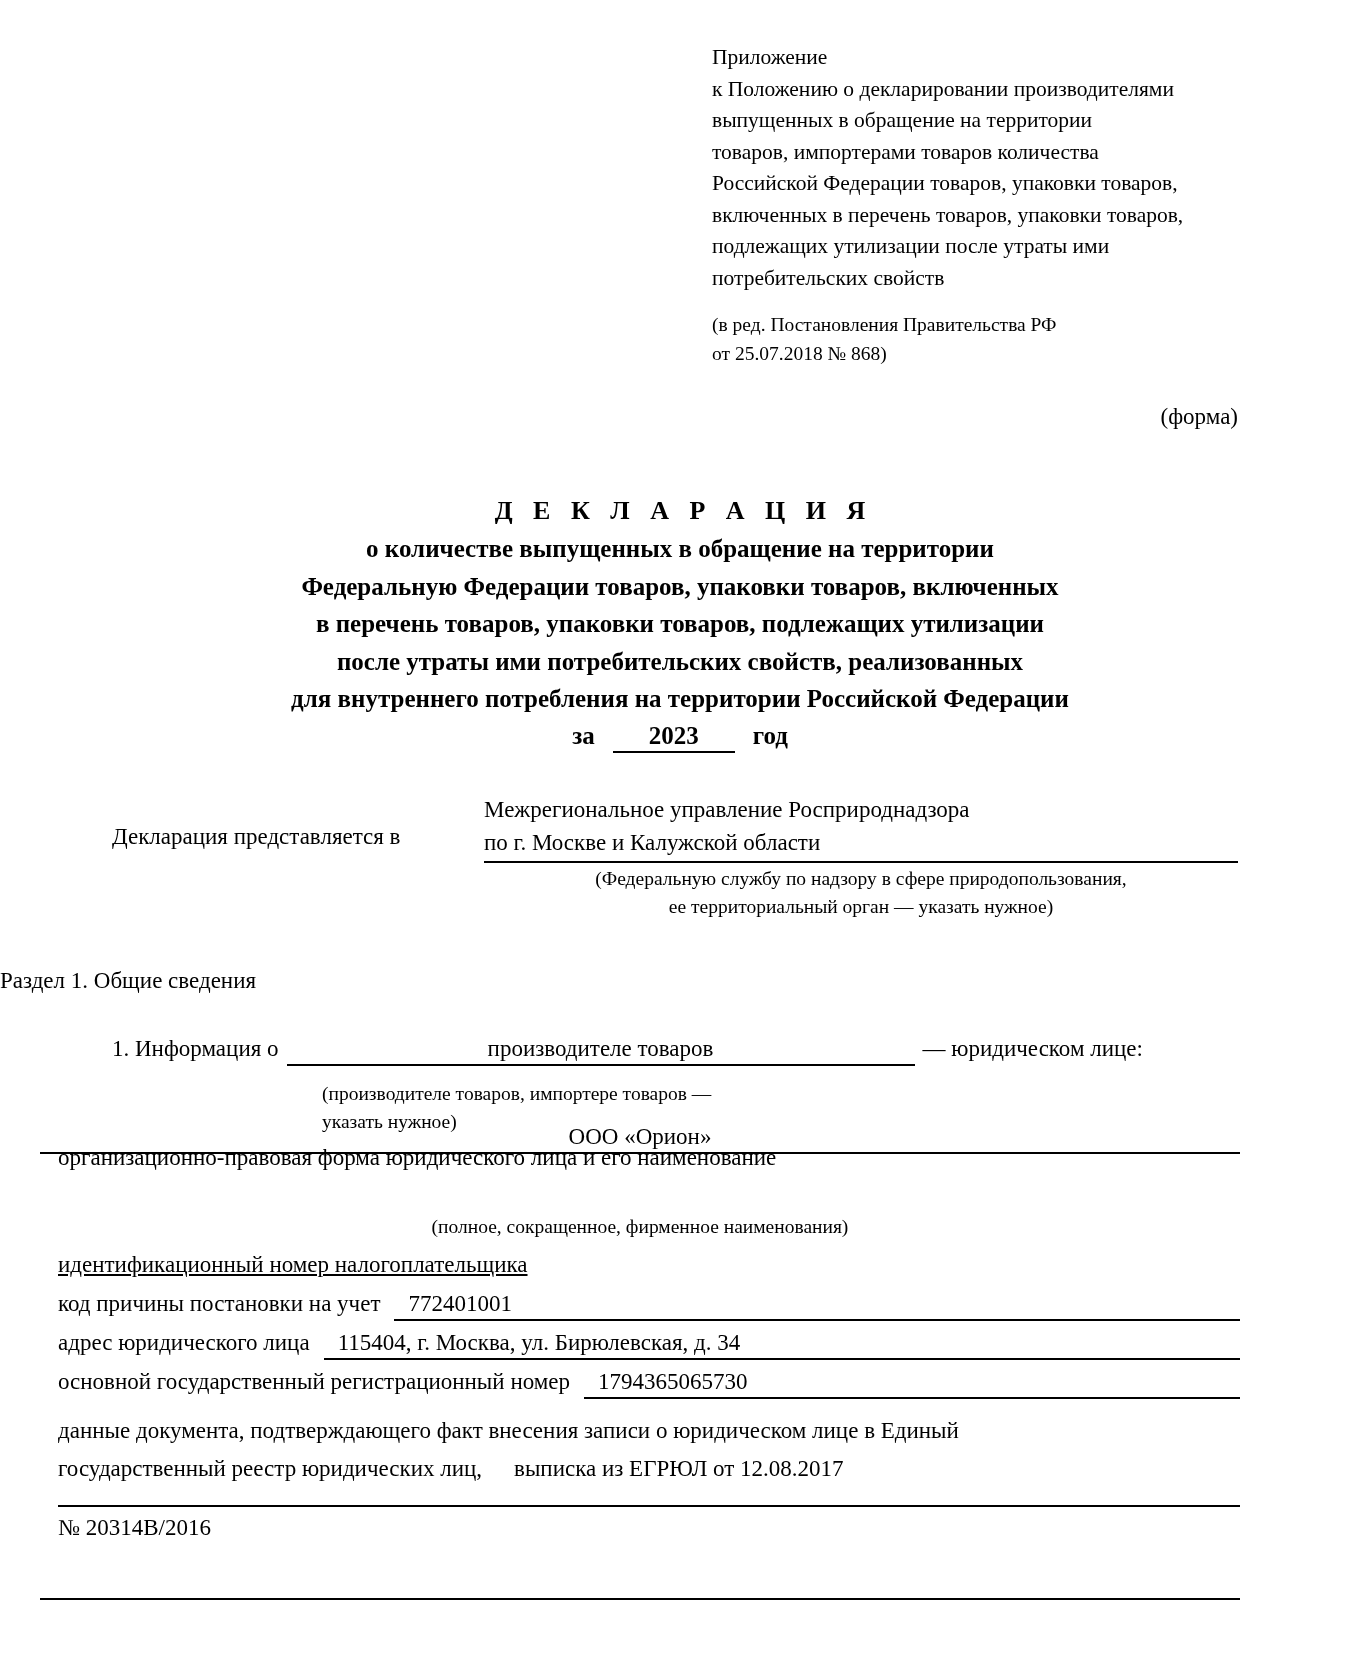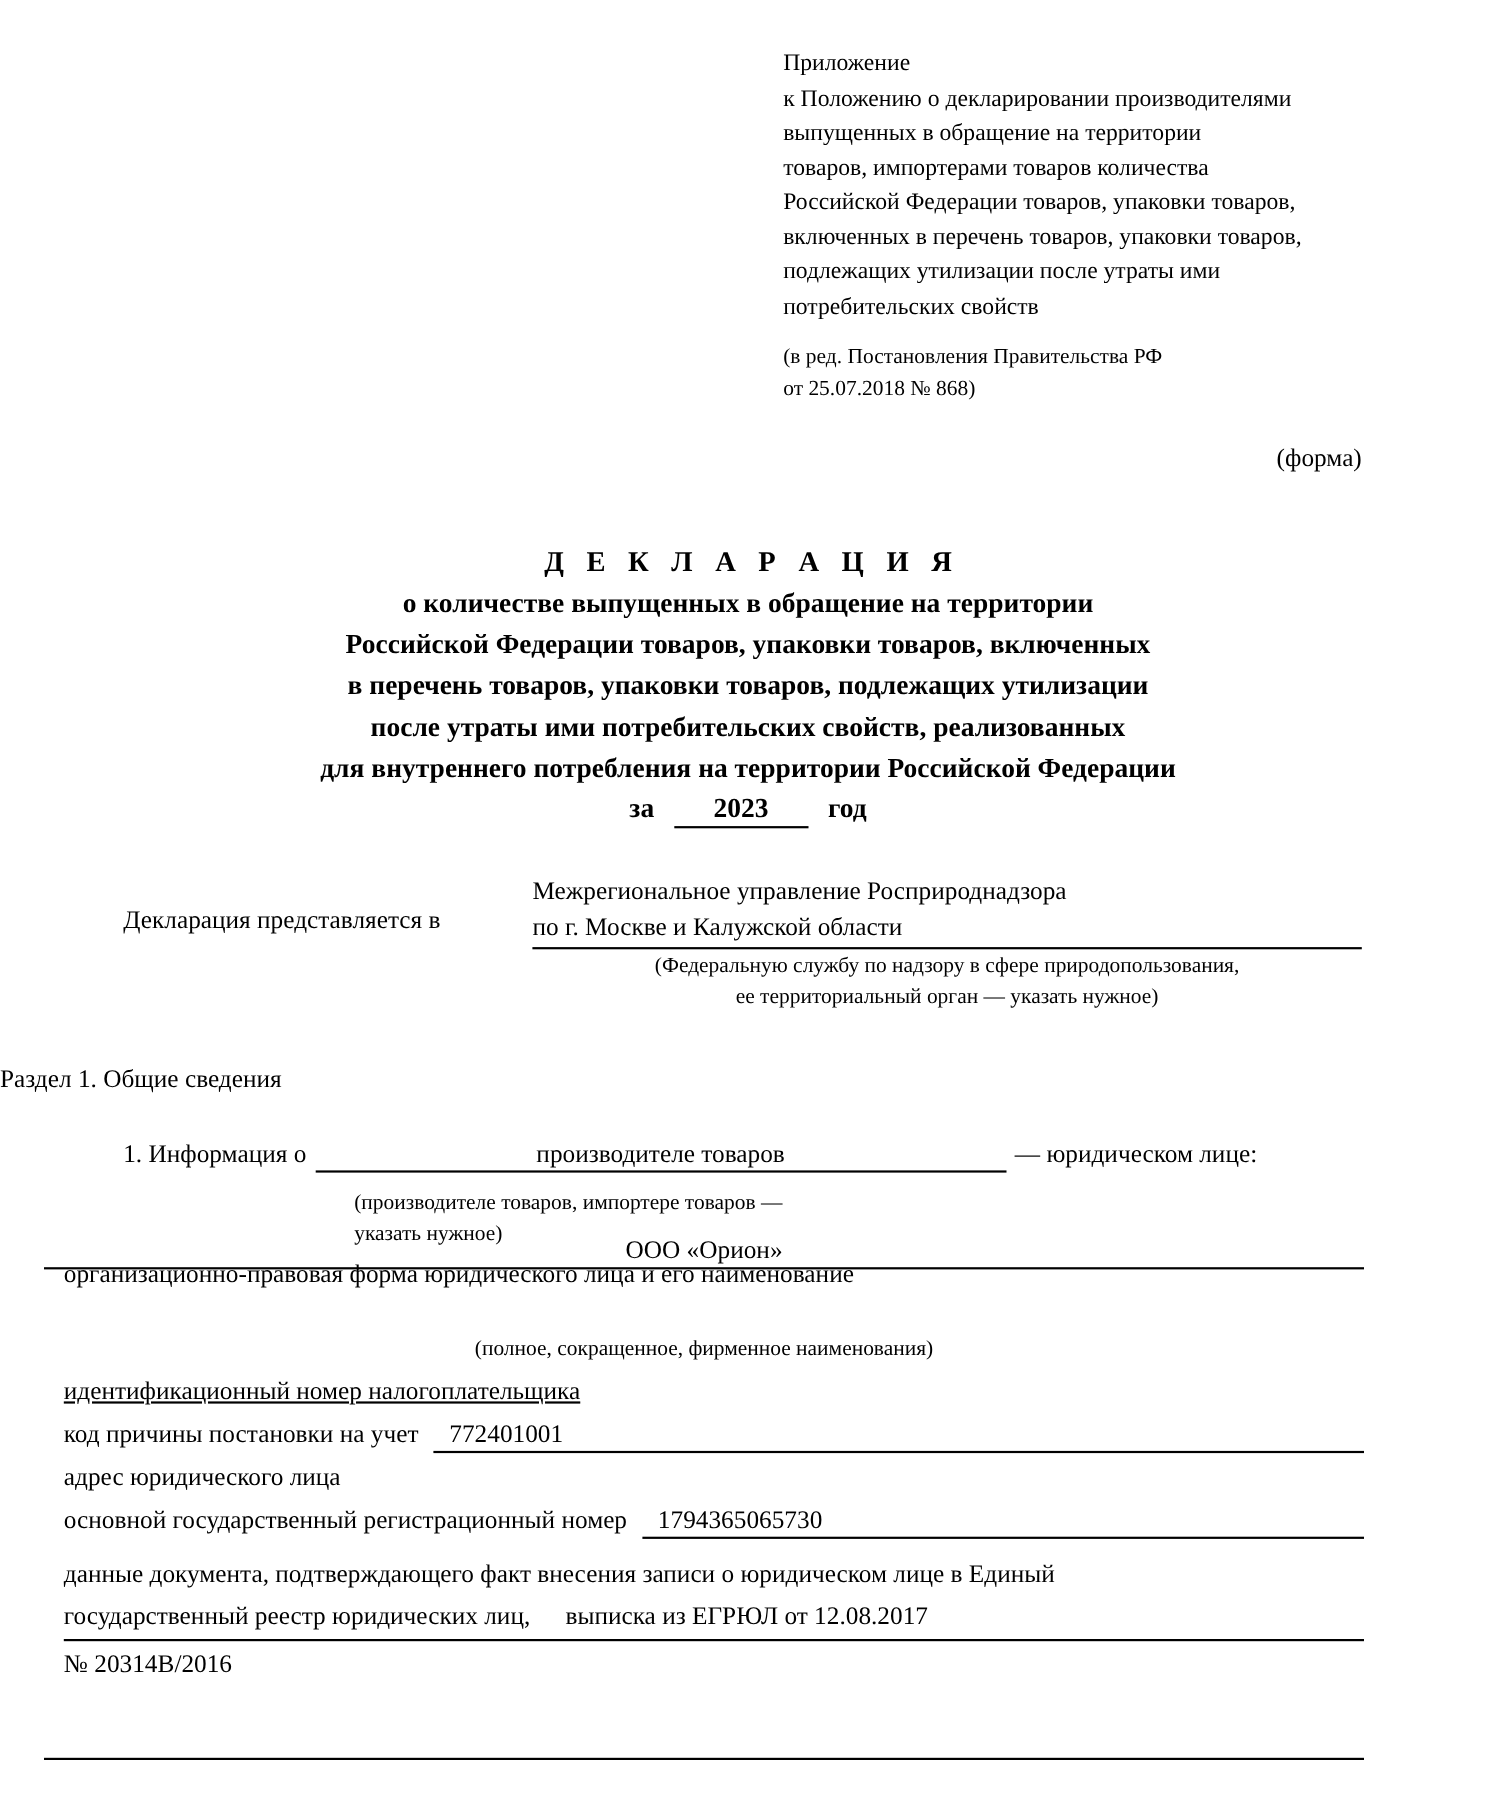--- a/index.html
+++ b/index.html
@@ -221,21 +221,21 @@
     top: 1412px;
     width: 1182px;
     font-size: 23px;
     line-height: 38px;
   }
   .reg-doc .rd-line1 { display: block; white-space: nowrap; }
   .reg-doc .rd-line2 {
     display: flex;
     align-items: baseline;
     border-bottom: 2.5px solid #000;
-    padding-bottom: 2px;
+    padding-bottom: 17px;
   }
   .reg-doc .rd-line2 .rd-label { flex: 0 0 auto; }
   .reg-doc .rd-line2 .rd-value {
     flex: 1 1 auto;
     padding-left: 32px;
   }
   .reg-doc .rd-line3 {
     display: block;
     white-space: nowrap;
     margin-top: 2px;
@@ -269,21 +269,21 @@
     <div class="line">(в ред. Постановления Правительства РФ</div>
     <div class="line">от 25.07.2018 № 868)</div>
   </div>
 
   <div class="forma">(форма)</div>
 
   <div class="doc-title">Д Е К Л А Р А Ц И Я</div>
 
   <div class="subtitle">
     <span class="sline">о количестве выпущенных в обращение на территории</span>
-    <span class="sline">Российской Федерации товаров, упаковки товаров, включенных</span>
+    <span class="sline">Федеральную Федерации товаров, упаковки товаров, включенных</span>
     <span class="sline">в перечень товаров, упаковки товаров, подлежащих утилизации</span>
     <span class="sline">после утраты ими потребительских свойств, реализованных</span>
     <span class="sline">для внутреннего потребления на территории Российской Федерации</span>
   </div>
 
   <div class="year-row">
     <span class="za">за</span><span class="year-val">2023</span><span class="god">год</span>
   </div>
 
   <div class="submit-label">Декларация представляется в</div>
@@ -314,20 +314,21 @@
     <span class="f-label">идентификационный номер налогоплательщика</span>
   </div>
 
   <div class="field-row row-kpp">
     <span class="f-label">код причины постановки на учет</span>
     <span class="f-value">772401001</span>
   </div>
 
   <div class="field-row row-addr">
     <span class="f-label">адрес юридического лица</span>
+    <span class="f-value">115404, г. Москва, ул. Бирюлевская, д. 34</span>
   </div>
 
   <div class="field-row row-ogrn">
     <span class="f-label">основной государственный регистрационный номер</span>
     <span class="f-value">1794365065730</span>
   </div>
 
   <div class="reg-doc">
     <span class="rd-line1">данные документа, подтверждающего факт внесения записи о юридическом лице в Единый</span>
     <span class="rd-line2">

